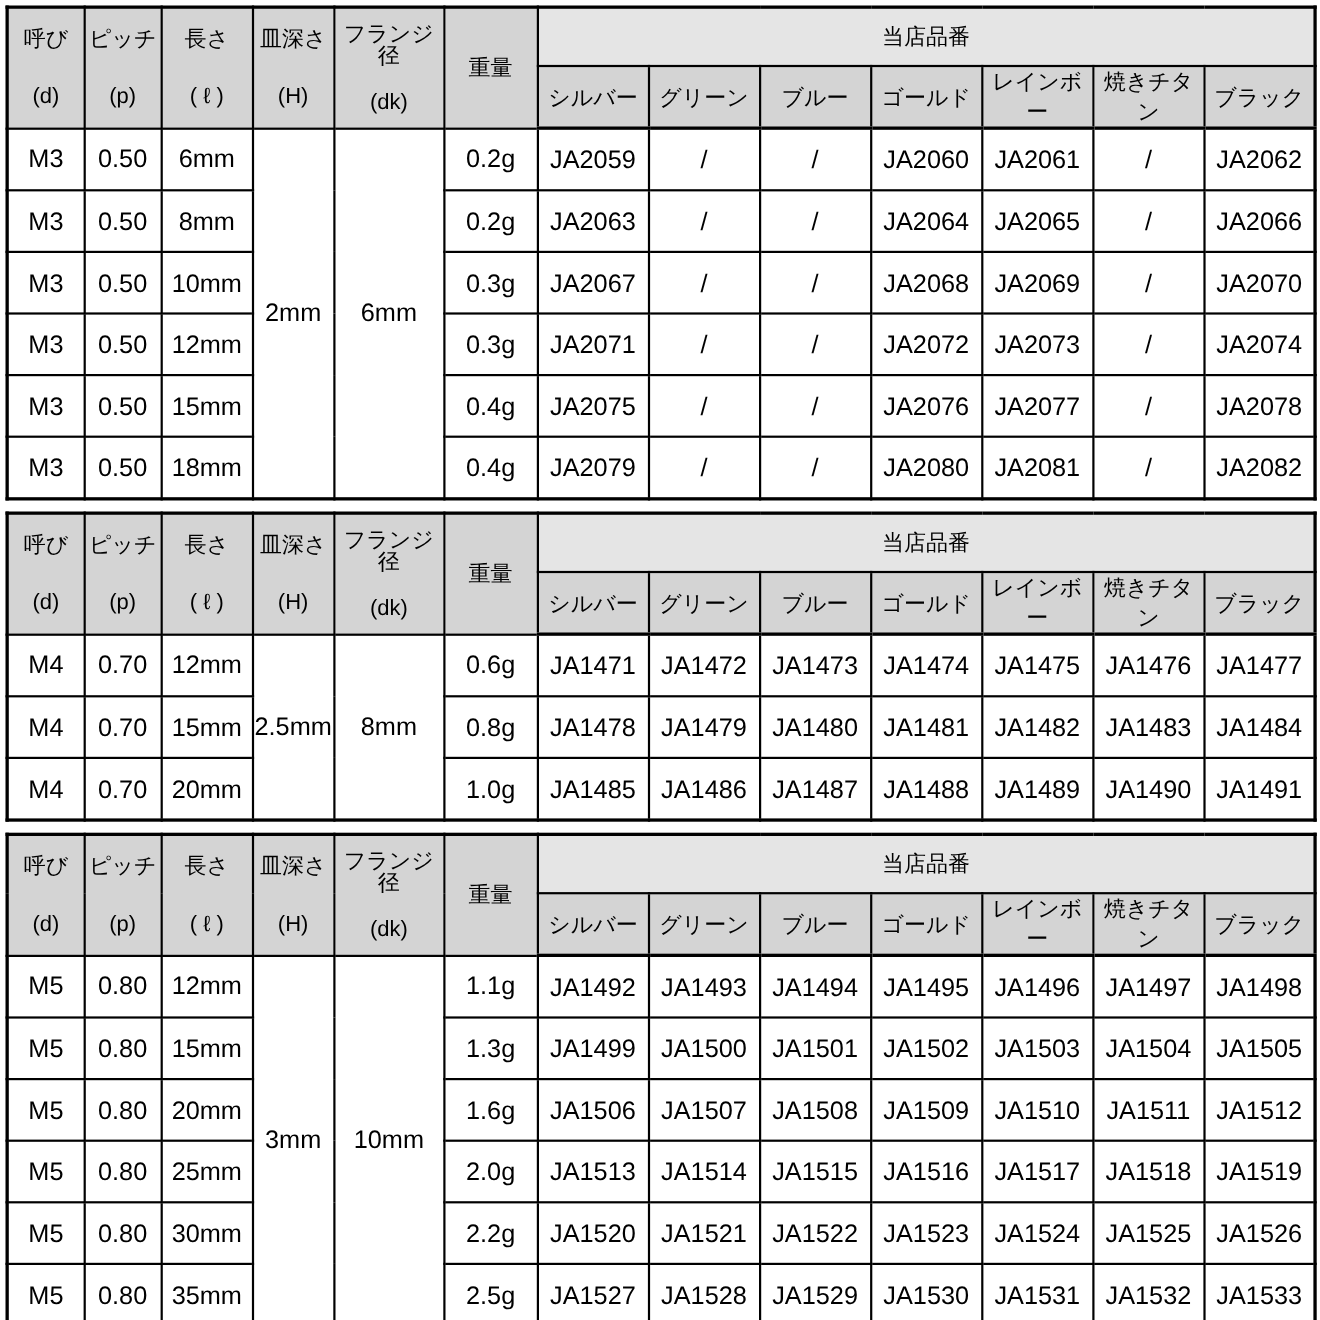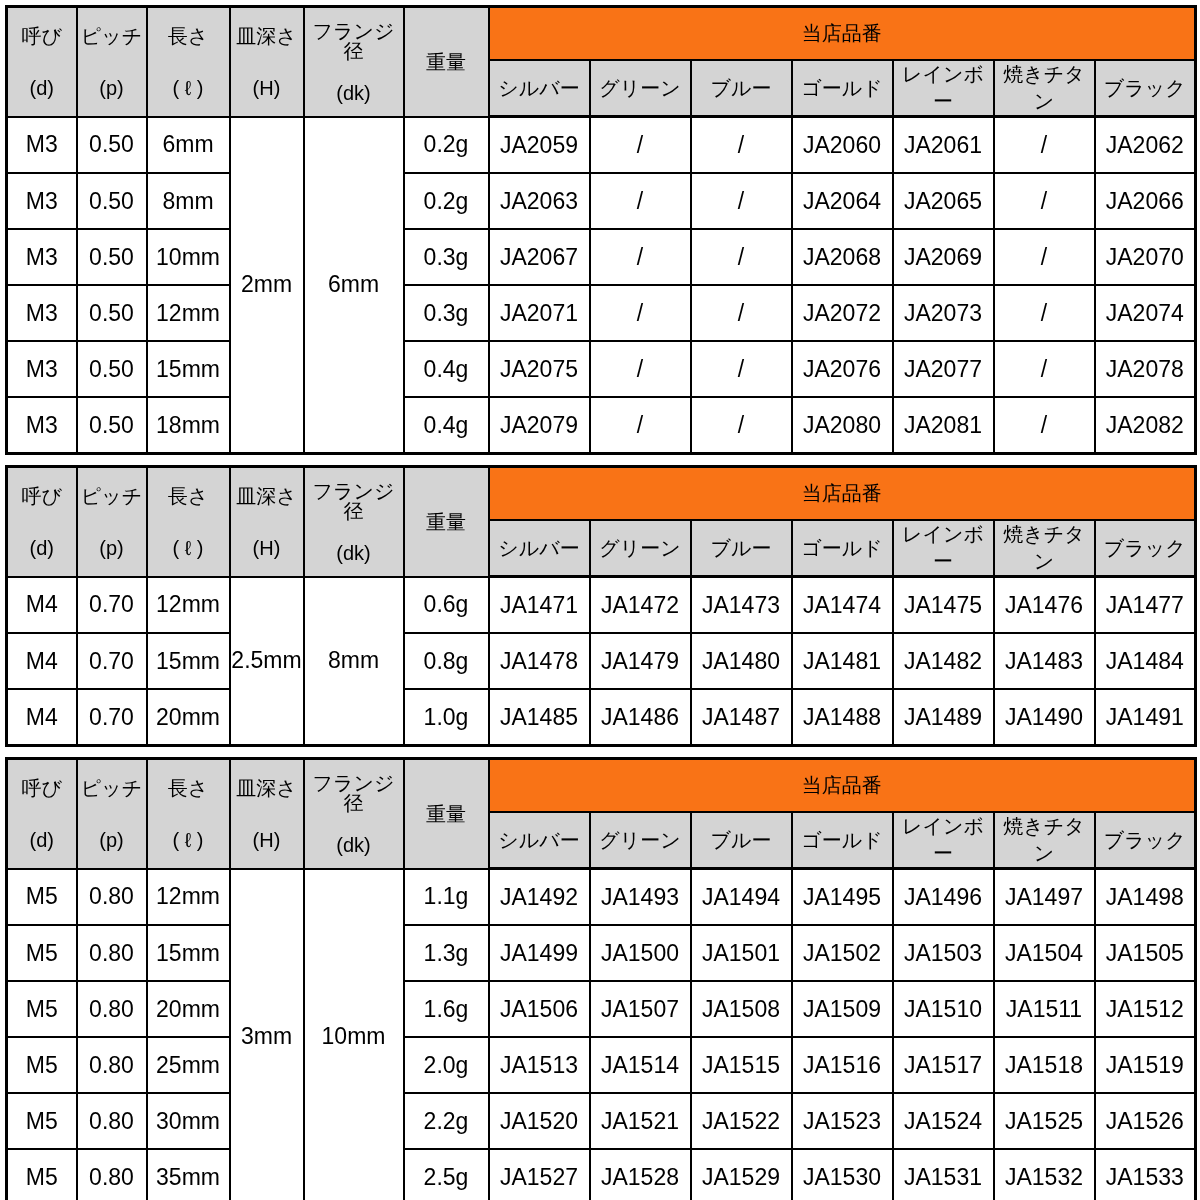--- a/index.html
+++ b/index.html
@@ -38,21 +38,21 @@
   
   thead th {
     background: #d4d4d4;
     font-size: 20px;
   }
   thead tr.h-row2 th {
     border-bottom: 3px solid #000;
     height: 51px;
   }
   th.h-band {
-    background: #f97316;
+    background: #e5e5e5;
     height: 51px;
   }
   th.h-spec {
     border-bottom: 3px solid #000;
   }
   th.h-spec .h-wrap {
     display: flex;
     flex-direction: column;
     justify-content: space-around;
     height: 104px;

